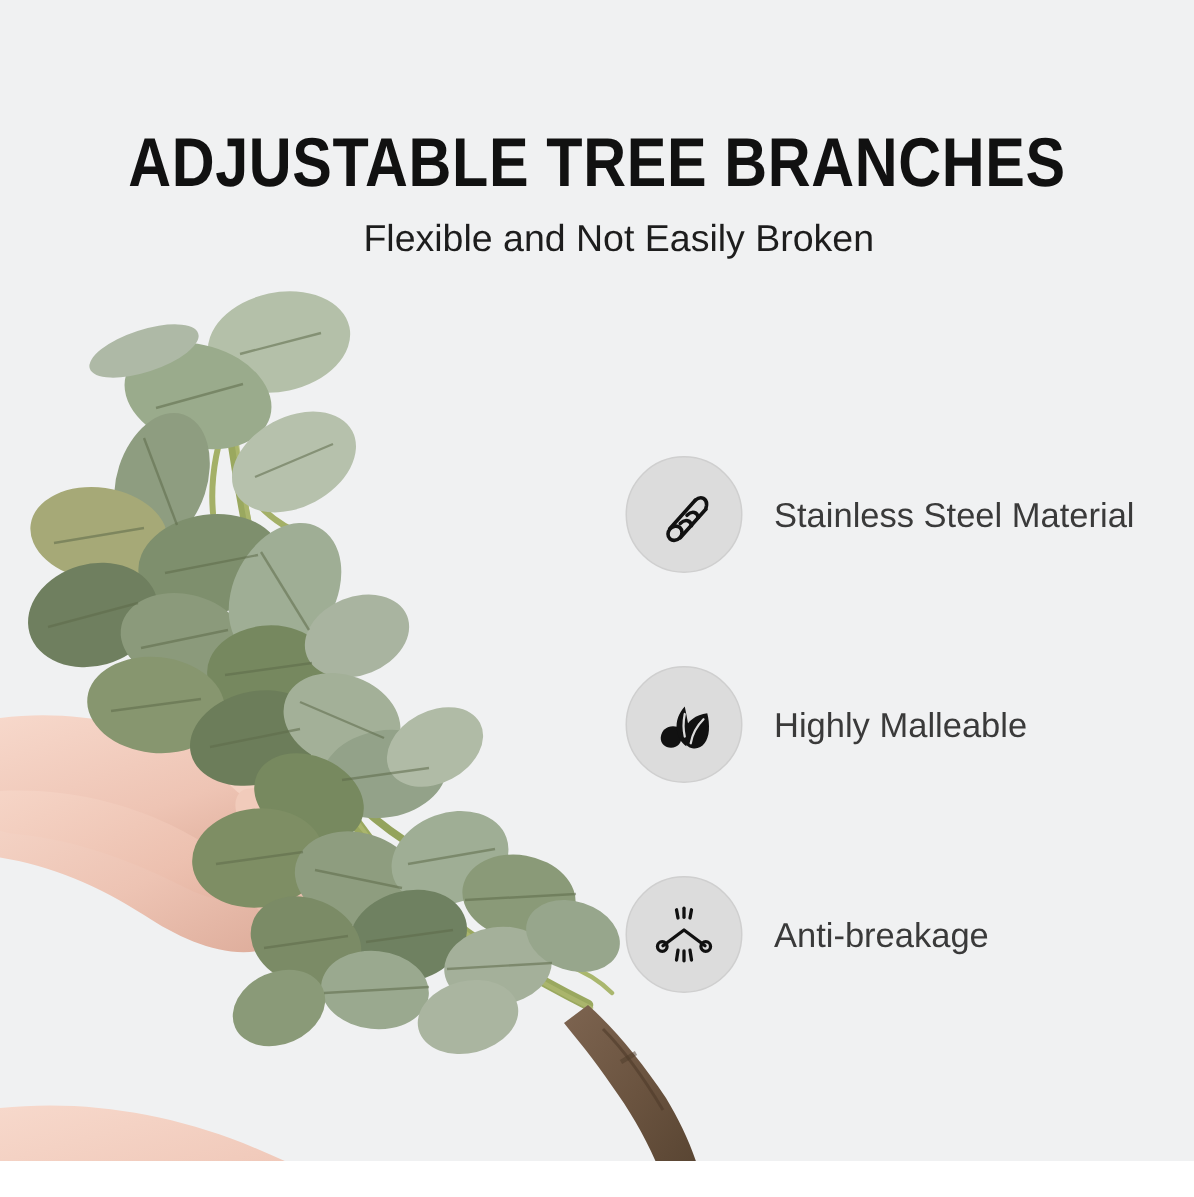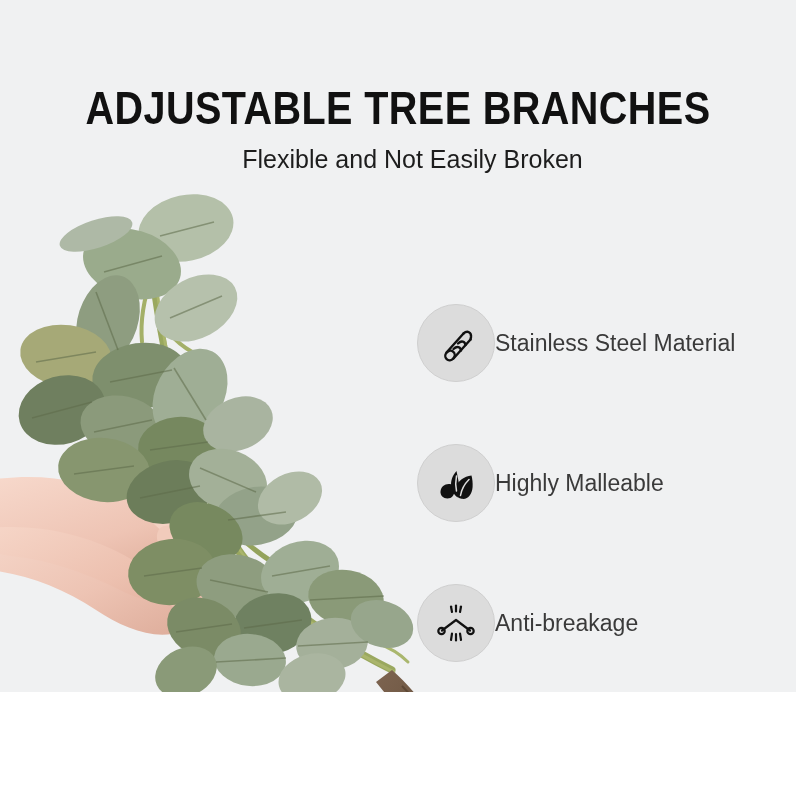--- a/index.html
+++ b/index.html
@@ -3,21 +3,21 @@
 <meta charset="utf-8">
 <style>
   html, body {
     margin: 0;
     padding: 0;
     background: #ffffff;
   }
   #page {
     position: relative;
     width: 796px;
-    height: 692px;
+    height: 774px;
     background: #f0f1f2;
     overflow: hidden;
     font-family: "Liberation Sans", sans-serif;
   }
 
   
   .header {
     position: absolute;
     top: 0; left: 0;
     width: 796px;
@@ -69,20 +69,21 @@
     border-radius: 50%;
     background: #dcdcdc;
     border: 1px solid #cfcfcf;
     display: flex;
     align-items: center;
     justify-content: center;
   }
   .icon-circle svg { display: block; }
 
   .feature-label {
+    margin-left: 21px;
     color: #3a3a3a;
     font-size: 23px;
     font-weight: 400;
     line-height: 28px;
     white-space: nowrap;
   }
 
   
   .photo {
     position: absolute;

